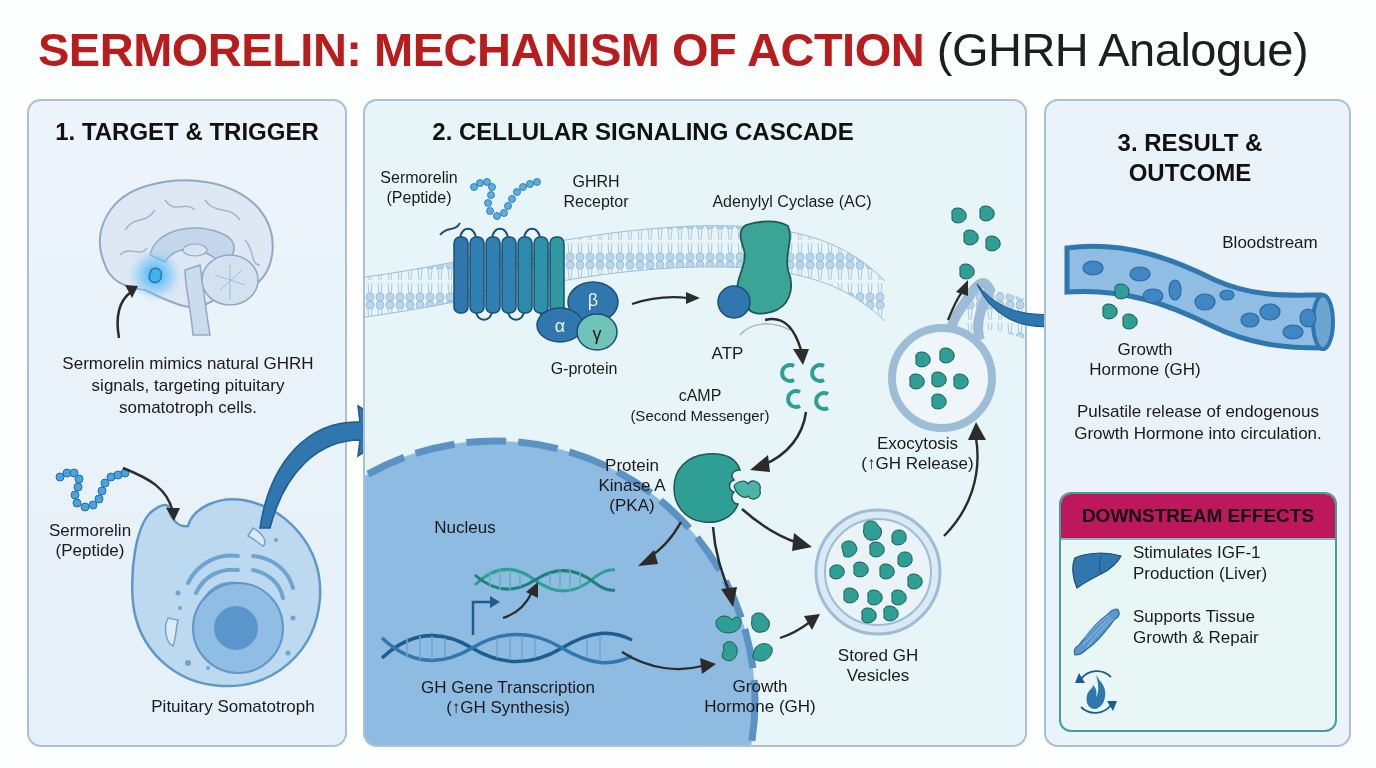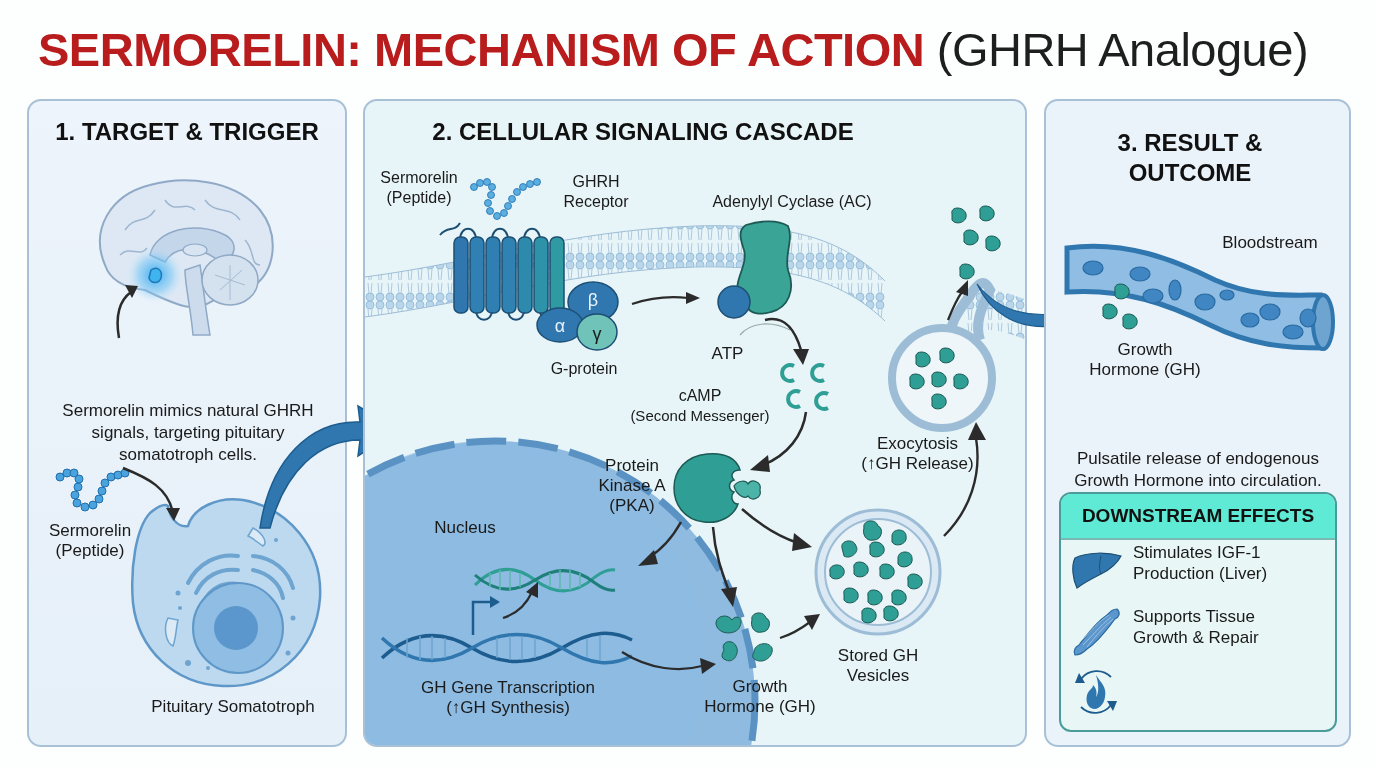--- a/index.html
+++ b/index.html
@@ -7,24 +7,24 @@
   .title{position:absolute;left:38px;top:22px;font-size:47px;white-space:nowrap;letter-spacing:-0.5px;}
   .title .t-bold{font-weight:bold;color:#b91c1c;}
   .title .t-light{font-weight:normal;color:#1e1e1e;}
   .panel{position:absolute;border:2px solid #a9c1d6;border-radius:14px;background:#eaf3fa;box-sizing:border-box;}
   #p1{left:27px;top:99px;width:320px;height:648px;background:linear-gradient(#edf4fb,#e6f0f8);}
   #p2{left:363px;top:99px;width:664px;height:648px;background:#e8f5f8;overflow:hidden;}
   #p3{left:1044px;top:99px;width:307px;height:648px;background:#ebf3fa;}
   .ph{position:absolute;font-weight:bold;font-size:24px;color:#111;text-align:center;}
   .lbl{position:absolute;font-size:16px;color:#1a1a1a;text-align:center;line-height:20px;white-space:nowrap;}
   .lbl.sm{font-size:15px;}
-  .desc{position:absolute;font-size:17px;text-align:center;line-height:22px;color:#1a1a1a;margin-top:47px;}
+  .desc{position:absolute;font-size:17px;text-align:center;line-height:22px;color:#1a1a1a;}
   svg{position:absolute;overflow:visible;}
   .effects{position:absolute;left:1059px;top:492px;width:278px;height:240px;border:2px solid #4a9c9a;border-radius:12px;background:#e8f6f5;box-sizing:border-box;overflow:hidden;}
-  .effects-head{height:44px;border-bottom:2px solid #7ab8b4;background:#5eead4;font-weight:bold;font-size:19px;text-align:center;line-height:44px;color:#111;}
+  .effects-head{height:44px;border-bottom:2px solid #7ab8b4;background:#be185d;font-weight:bold;font-size:19px;text-align:center;line-height:44px;color:#111;}
   .eff-item{position:absolute;left:72px;font-size:17px;line-height:21px;color:#1a1a1a;}
   .eff-icon{position:absolute;left:10px;}
 </style>
 </head>
 <body>
 
 <div class="title">
   <span class="t-bold">SERMORELIN: MECHANISM OF ACTION</span>
   <span class="t-light">(GHRH Analogue)</span>
 </div>

